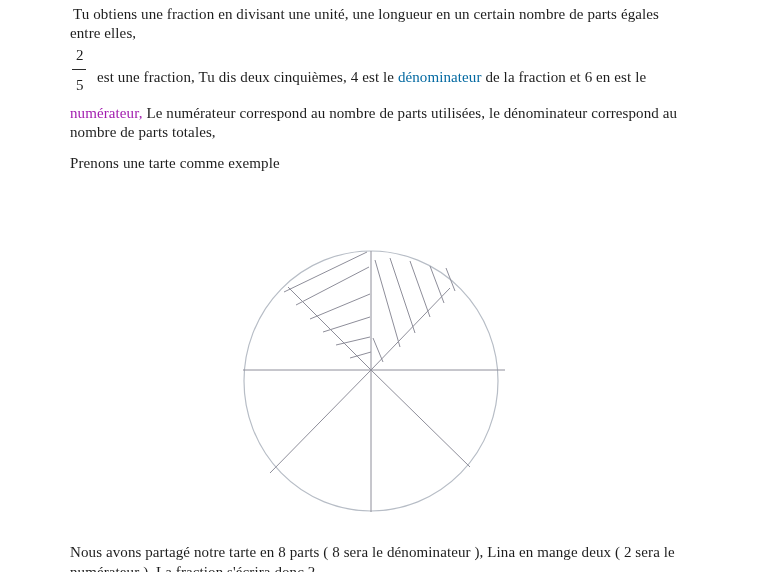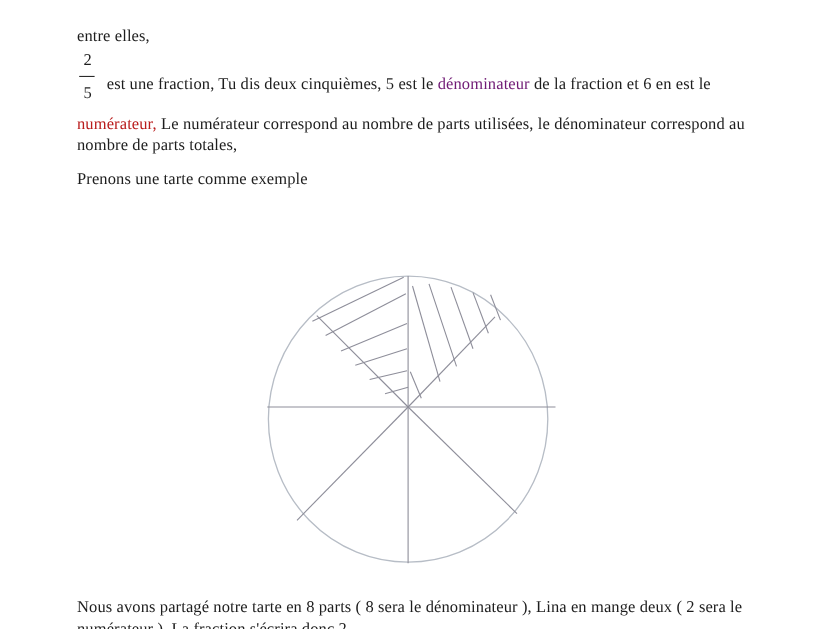--- a/index.html
+++ b/index.html
@@ -17,35 +17,36 @@
   .frac-num{position:absolute;white-space:nowrap;}
   .frac-den{position:absolute;white-space:nowrap;}
   .frac-bar{position:absolute;width:14px;height:1px;background:#2a2a2a;}
   .diagram-svg{position:absolute;left:0;top:0;}
 </style>
 </head>
 <body>
 
 <div class="page" style="background: rgb(255, 255, 255); color: rgb(29, 29, 29);">
 
+  <div class="tline" style="left:73px;top:4px;">Tu obtiens une fraction en divisant une unité, une longueur en un certain nombre de parts égales</div>
 
   <div class="tline" style="left:70px;top:23px;">entre elles,</div>
 
   <div>
     <div class="frac-num" style="left:76px;top:45px;">2</div>
     <div class="frac-bar" style="left:72px;top:69px;"></div>
     <div class="frac-den" style="left:76px;top:75px;">5</div>
   </div>
 
   <div class="tline" style="left:97px;top:67px;">
-    <span>est une fraction, Tu dis deux cinquièmes, 5 est le </span><span class="red-text" style="color: #701a75;">dénominateur</span><span> de la fraction et 6 en est le</span>
+    <span>est une fraction, Tu dis deux cinquièmes, 4 est le </span><span class="red-text" style="color: #0369a1;">dénominateur</span><span> de la fraction et 6 en est le</span>
   </div>
 
   <div class="tline" style="left:70px;top:103px;">
-    <span class="red-text" style="color: #b91c1c; margin-top: 44px;">numérateur,</span><span> Le numérateur correspond au nombre de parts utilisées, le dénominateur correspond au</span>
+    <span class="red-text" style="color: #a21caf; margin-top: 44px;">numérateur,</span><span> Le numérateur correspond au nombre de parts utilisées, le dénominateur correspond au</span>
   </div>
 
   <div class="tline" style="left:70px;top:153px;">Prenons une tarte comme exemple</div>
 
   <div class="tline" style="left:70px;top:122px;">nombre de parts totales,</div>
 
   <svg class="diagram-svg" width="763" height="572" viewBox="0 0 763 572">
       <ellipse cx="371" cy="381" rx="127" ry="130" fill="none" stroke="#b7bdc6" stroke-width="1.2"></ellipse>
       <line x1="243" y1="370" x2="505" y2="370" stroke="#8e8e9a" stroke-width="1"></line>
       <line x1="371" y1="251" x2="371" y2="512" stroke="#8e8e9a" stroke-width="1"></line>

